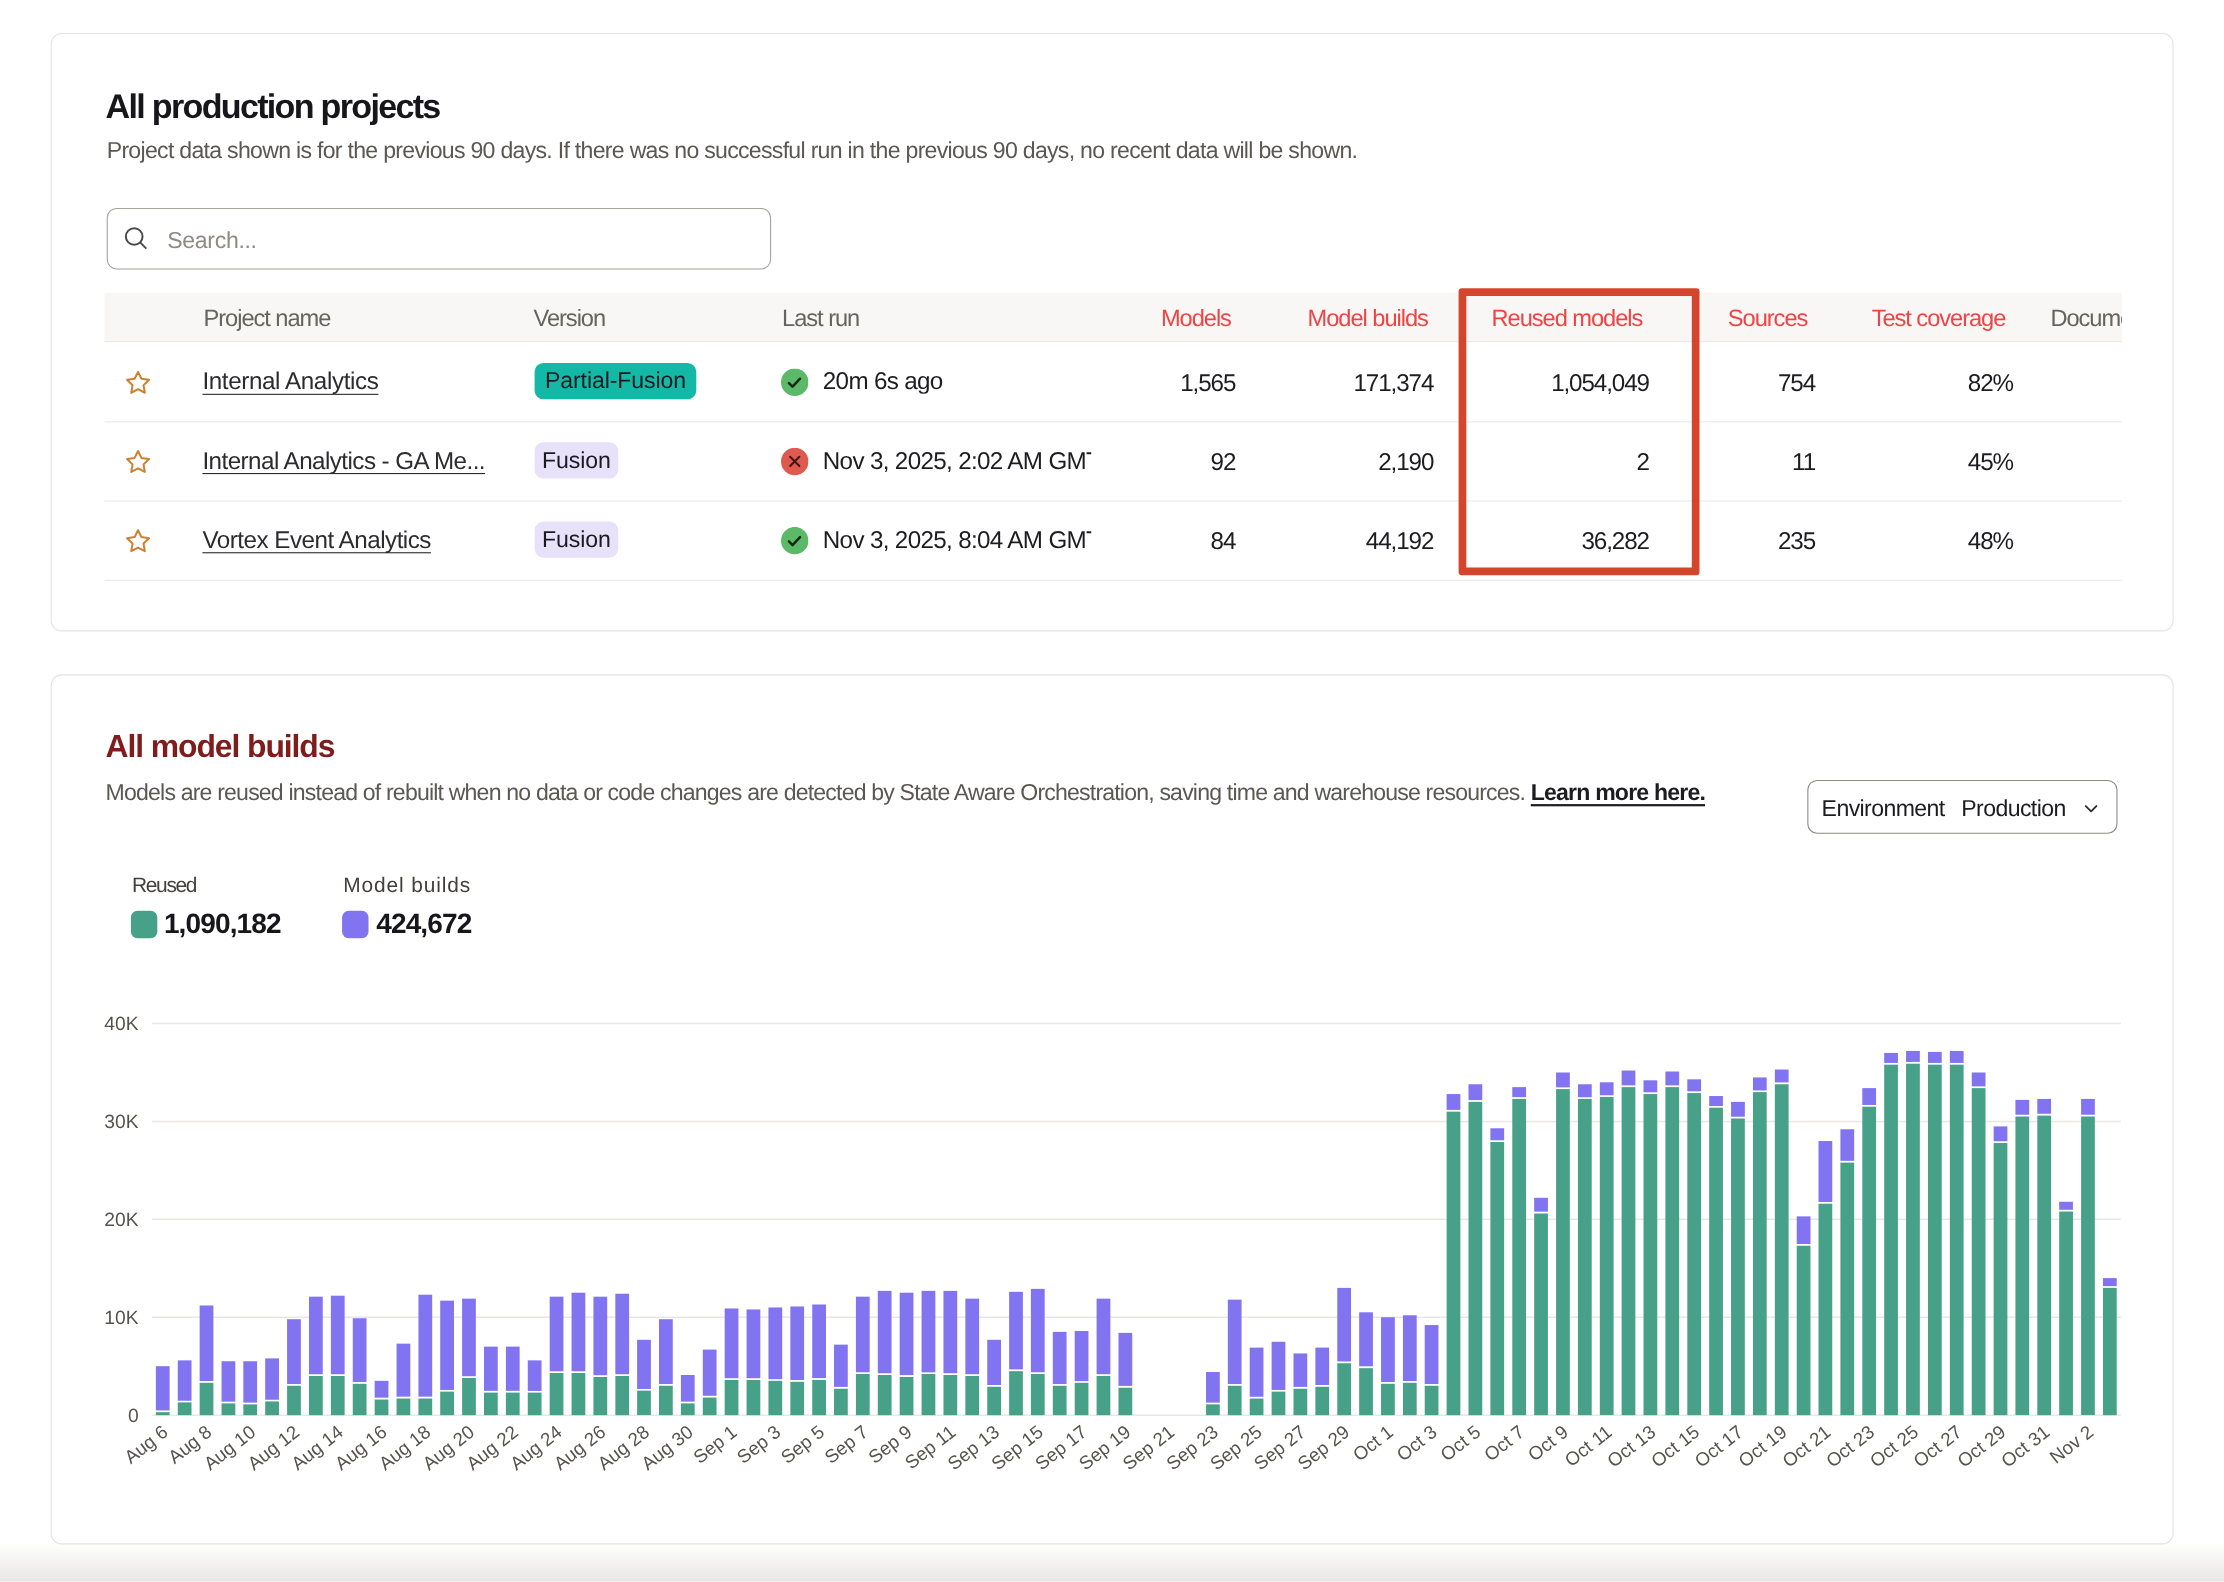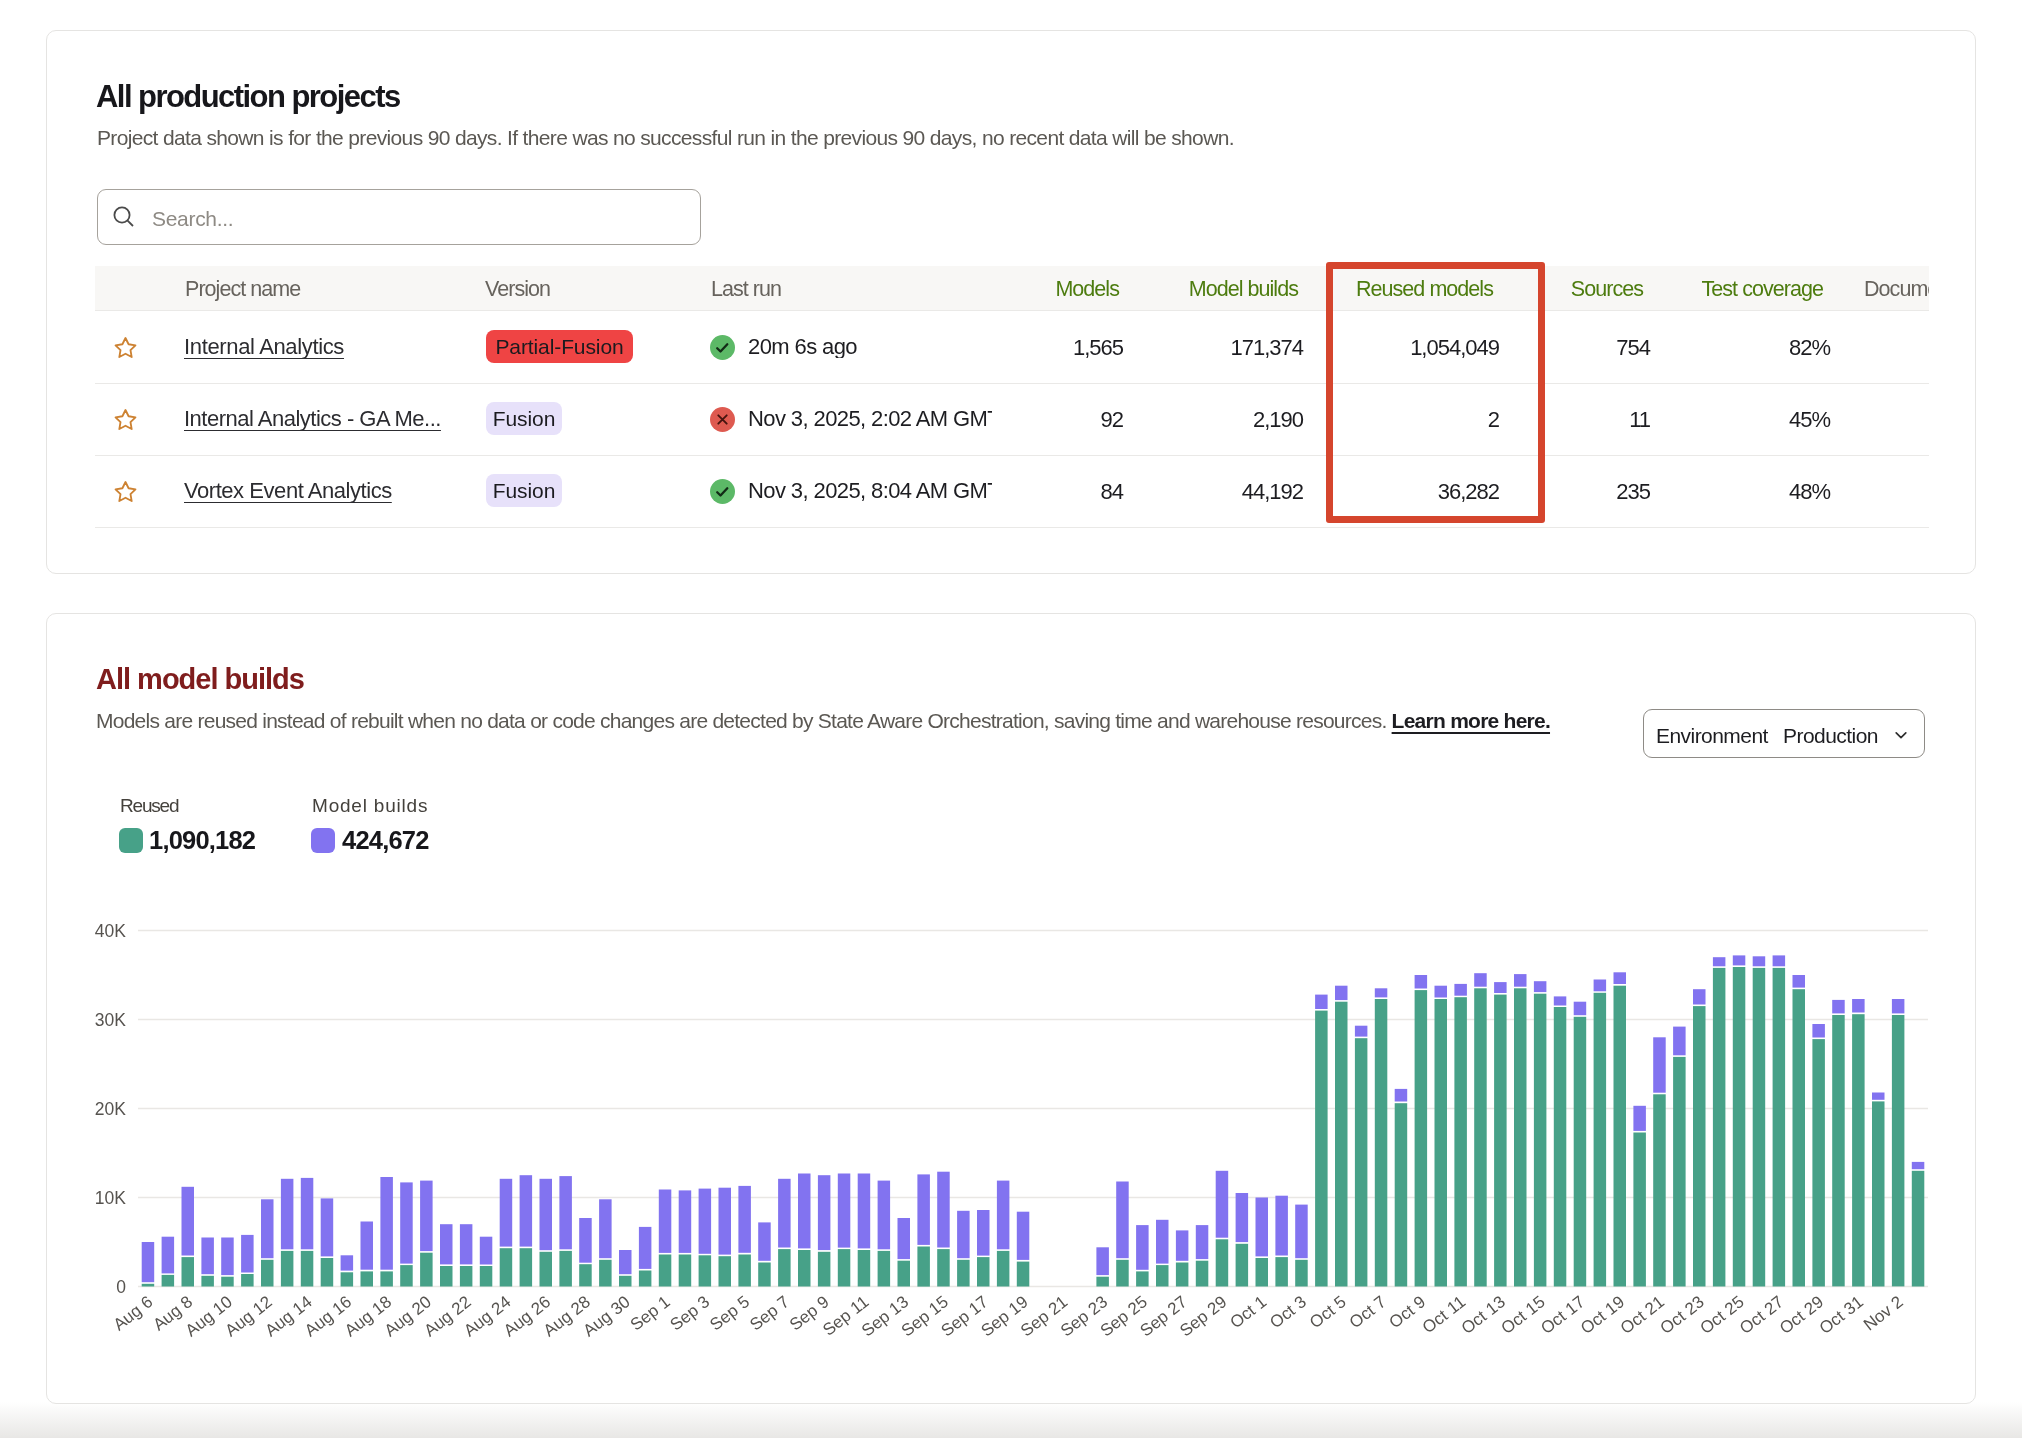--- a/index.html
+++ b/index.html
@@ -5,21 +5,21 @@
 html,body { width:2022px; height:1438px; background:#fff; font-family:"Liberation Sans",sans-serif; position:relative; overflow:hidden; color:#1d1d21; }
 .card { position:absolute; left:46px; width:1930px; background:#fff; border:1px solid #e5e4e2; border-radius:10px; }
 .cell { position:absolute; }
 h1.t1 { position:absolute; left:96px; top:81px; font-size:31px; line-height:31px; font-weight:700; color:#17171b; letter-spacing:-1.55px; }
 .sub1 { position:absolute; left:97px; top:127.3px; font-size:21px; line-height:21px; color:#5b5853; letter-spacing:-0.65px; }
 .search { position:absolute; left:97px; top:189px; width:604px; height:56px; border:1.4px solid #a6a29c; border-radius:9px; }
 .search svg { position:absolute; left:13px; top:14px; }
 .search span { position:absolute; left:54px; top:207.3px; margin-top:-189px; font-size:21px; line-height:21px; color:#8e8a84; letter-spacing:-0.3px; }
 .thead { position:absolute; left:95px; top:266px; width:1834px; height:44.5px; background:#f8f7f5; }
 .th { position:absolute; top:278.5px; font-size:21.5px; line-height:21.5px; color:#67635d; letter-spacing:-0.95px; }
-.thr { position:absolute; top:278.5px; font-size:21.5px; line-height:21.5px; color:#4d7c0f; letter-spacing:-0.95px; width:220px; text-align:right; }
+.thr { position:absolute; top:278.5px; font-size:21.5px; line-height:21.5px; color:#ef4444; letter-spacing:-0.95px; width:220px; text-align:right; }
 .rowline { position:absolute; left:95px; width:1834px; height:1px; background:#eae9e7; }
 .pname { position:absolute; font-size:22px; line-height:22px; color:#2c2c30; text-decoration:underline; text-underline-offset:4px; text-decoration-thickness:1px; }
 .badge { position:absolute; height:33px; line-height:33px; text-align:center; border-radius:8px; font-size:21px; font-weight:400; color:#1b1b1f; letter-spacing:-0.1px; }
 .runtxt { position:absolute; font-size:22px; line-height:22px; letter-spacing:-0.6px; color:#1d1d21; width:244px; white-space:nowrap; overflow:hidden; }
 .num { position:absolute; width:220px; text-align:right; font-size:22px; line-height:22px; letter-spacing:-1.0px; color:#1d1d21; }
 .redbox { position:absolute; left:1326px; top:262px; width:219px; height:261px; border:7px solid #d5452d; border-radius:3px; }
 h2.t2 { position:absolute; left:96px; top:664.8px; font-size:29px; line-height:29px; font-weight:700; color:#7f1d1d; letter-spacing:-1.0px; }
 .sub2 { position:absolute; left:96px; top:709.8px; font-size:21px; line-height:21px; color:#5b5853; letter-spacing:-0.75px; }
 .sub2 b { color:#1d1d21; font-weight:700; text-decoration:underline; text-underline-offset:3.5px; }
 .envbtn { position:absolute; left:1643px; top:709px; width:282px; height:49px; border:1.4px solid #8e8b86; border-radius:9px; }
@@ -56,21 +56,21 @@
 <div class="thr" style="left:1423px;">Sources</div>
 <div class="thr" style="left:1603px;">Test coverage</div>
 <div class="th" style="left:1864px;width:65px;overflow:hidden;white-space:nowrap;">Docume</div>
 <div class="rowline" style="top:310px;"></div>
 
   <div class="rowline" style="top:382.5px;"></div>
   <div class="cell" style="left:112px;top:334.5px;"><svg width="27" height="26" viewBox="0 0 24 24" fill="none" stroke="#cd8232" stroke-width="1.7" stroke-linejoin="round">
       <path d="M12 2.8l2.85 5.75 6.35 0.95-4.6 4.5 1.1 6.35-5.7-3.0-5.7 3.0 1.1-6.35-4.6-4.5 6.35-0.95z"></path>
     </svg></div>
   <span class="pname" style="left:184px;top:336.2px;letter-spacing:-0.35px;">Internal Analytics</span>
-  <span class="badge" style="left:486px;top:330.0px;width:147px;background:#ef4444;">Partial-Fusion</span>
+  <span class="badge" style="left:486px;top:330.0px;width:147px;background:#14b8a6;">Partial-Fusion</span>
   <div class="cell" style="left:710px;top:334.5px;"><svg width="25" height="25" viewBox="0 0 25 25">
       <circle cx="12.5" cy="12.5" r="12.5" fill="#5cb967"></circle>
       <path d="M7.2 13.2l3.3 3.3 6.8-7.2" stroke="#122b16" stroke-width="2.3" fill="none" stroke-linecap="round" stroke-linejoin="round"></path>
     </svg></div>
   <div class="runtxt" style="left:748px;top:336.2px;">20m 6s ago</div>
   <div class="num" style="left:903px;top:337.3px;">1,565</div>
 <div class="num" style="left:1083px;top:337.3px;">171,374</div>
 <div class="num" style="left:1279px;top:337.3px;">1,054,049</div>
 <div class="num" style="left:1430px;top:337.3px;">754</div>
 <div class="num" style="left:1610px;top:337.3px;">82%</div>

